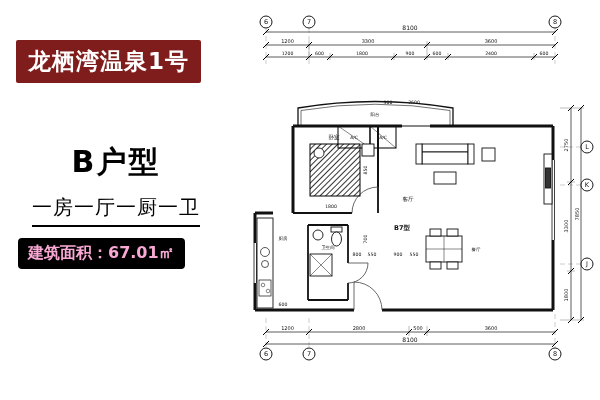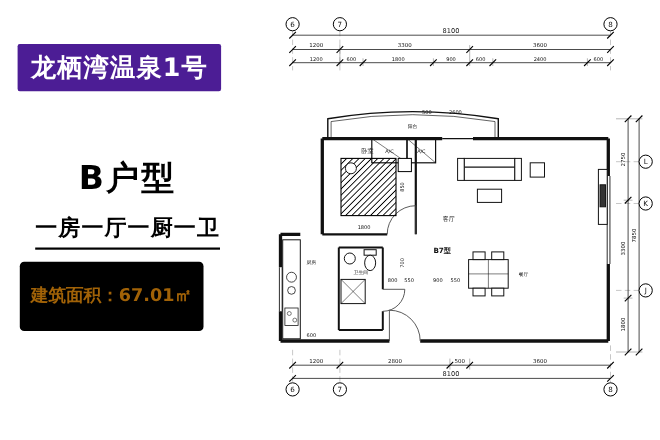--- a/index.html
+++ b/index.html
@@ -1,27 +1,27 @@
 <!DOCTYPE html>
 <html><head>
 <meta charset="utf-8">
 <style>
   html,body{margin:0;padding:0;background:#fff;}
   .stage{position:relative;width:600px;height:400px;background:#ffffff;overflow:hidden;
          font-family:"DejaVu Sans",sans-serif;color:#000;}
-  .title-badge{position:absolute;left:16px;top:40px;background:#4c1d95;color:#fff;
+  .title-badge{position:absolute;left:16px;top:40px;background:#7f1d1d;color:#fff;
                font-size:23px;font-weight:700;padding:6px 12px;letter-spacing:1px;
                border-radius:2px;}
   .unit-type{position:absolute;left:0;top:142px;width:232px;text-align:center;
              font-size:30px;font-weight:700;letter-spacing:2px;}
   .layout-wrap{position:absolute;left:0;top:194px;width:232px;text-align:center;}
-  .layout-line{display:inline-block;font-size:20px;font-weight:700;letter-spacing:1px;
+  .layout-line{display:inline-block;font-size:20px;font-weight:400;letter-spacing:1px;
                border-bottom:2px solid #000;padding-bottom:4px;}
-  .area-badge{position:absolute;left:18px;top:238px;background:#000;color:#a16207;
-              font-size:16px;font-weight:600;padding:21px 10px;border-radius:4px;}
+  .area-badge{position:absolute;left:18px;top:238px;background:#000;color:#f9a8d4;
+              font-size:16px;font-weight:600;padding:5px 10px;border-radius:4px;}
   svg{position:absolute;left:230px;top:8px;}
   svg text{font-family:"DejaVu Sans",sans-serif;fill:#111;}
   .d6{font-size:6px;text-anchor:middle;}
   .d5{font-size:5px;text-anchor:middle;}
   .d45{font-size:4.6px;text-anchor:middle;}
   .room{font-size:5.5px;text-anchor:middle;}
   .room-sm{font-size:4.4px;text-anchor:middle;}
   .unit{font-size:6.5px;font-weight:700;text-anchor:middle;}
   .bub{font-size:6.5px;text-anchor:middle;}
 </style>

